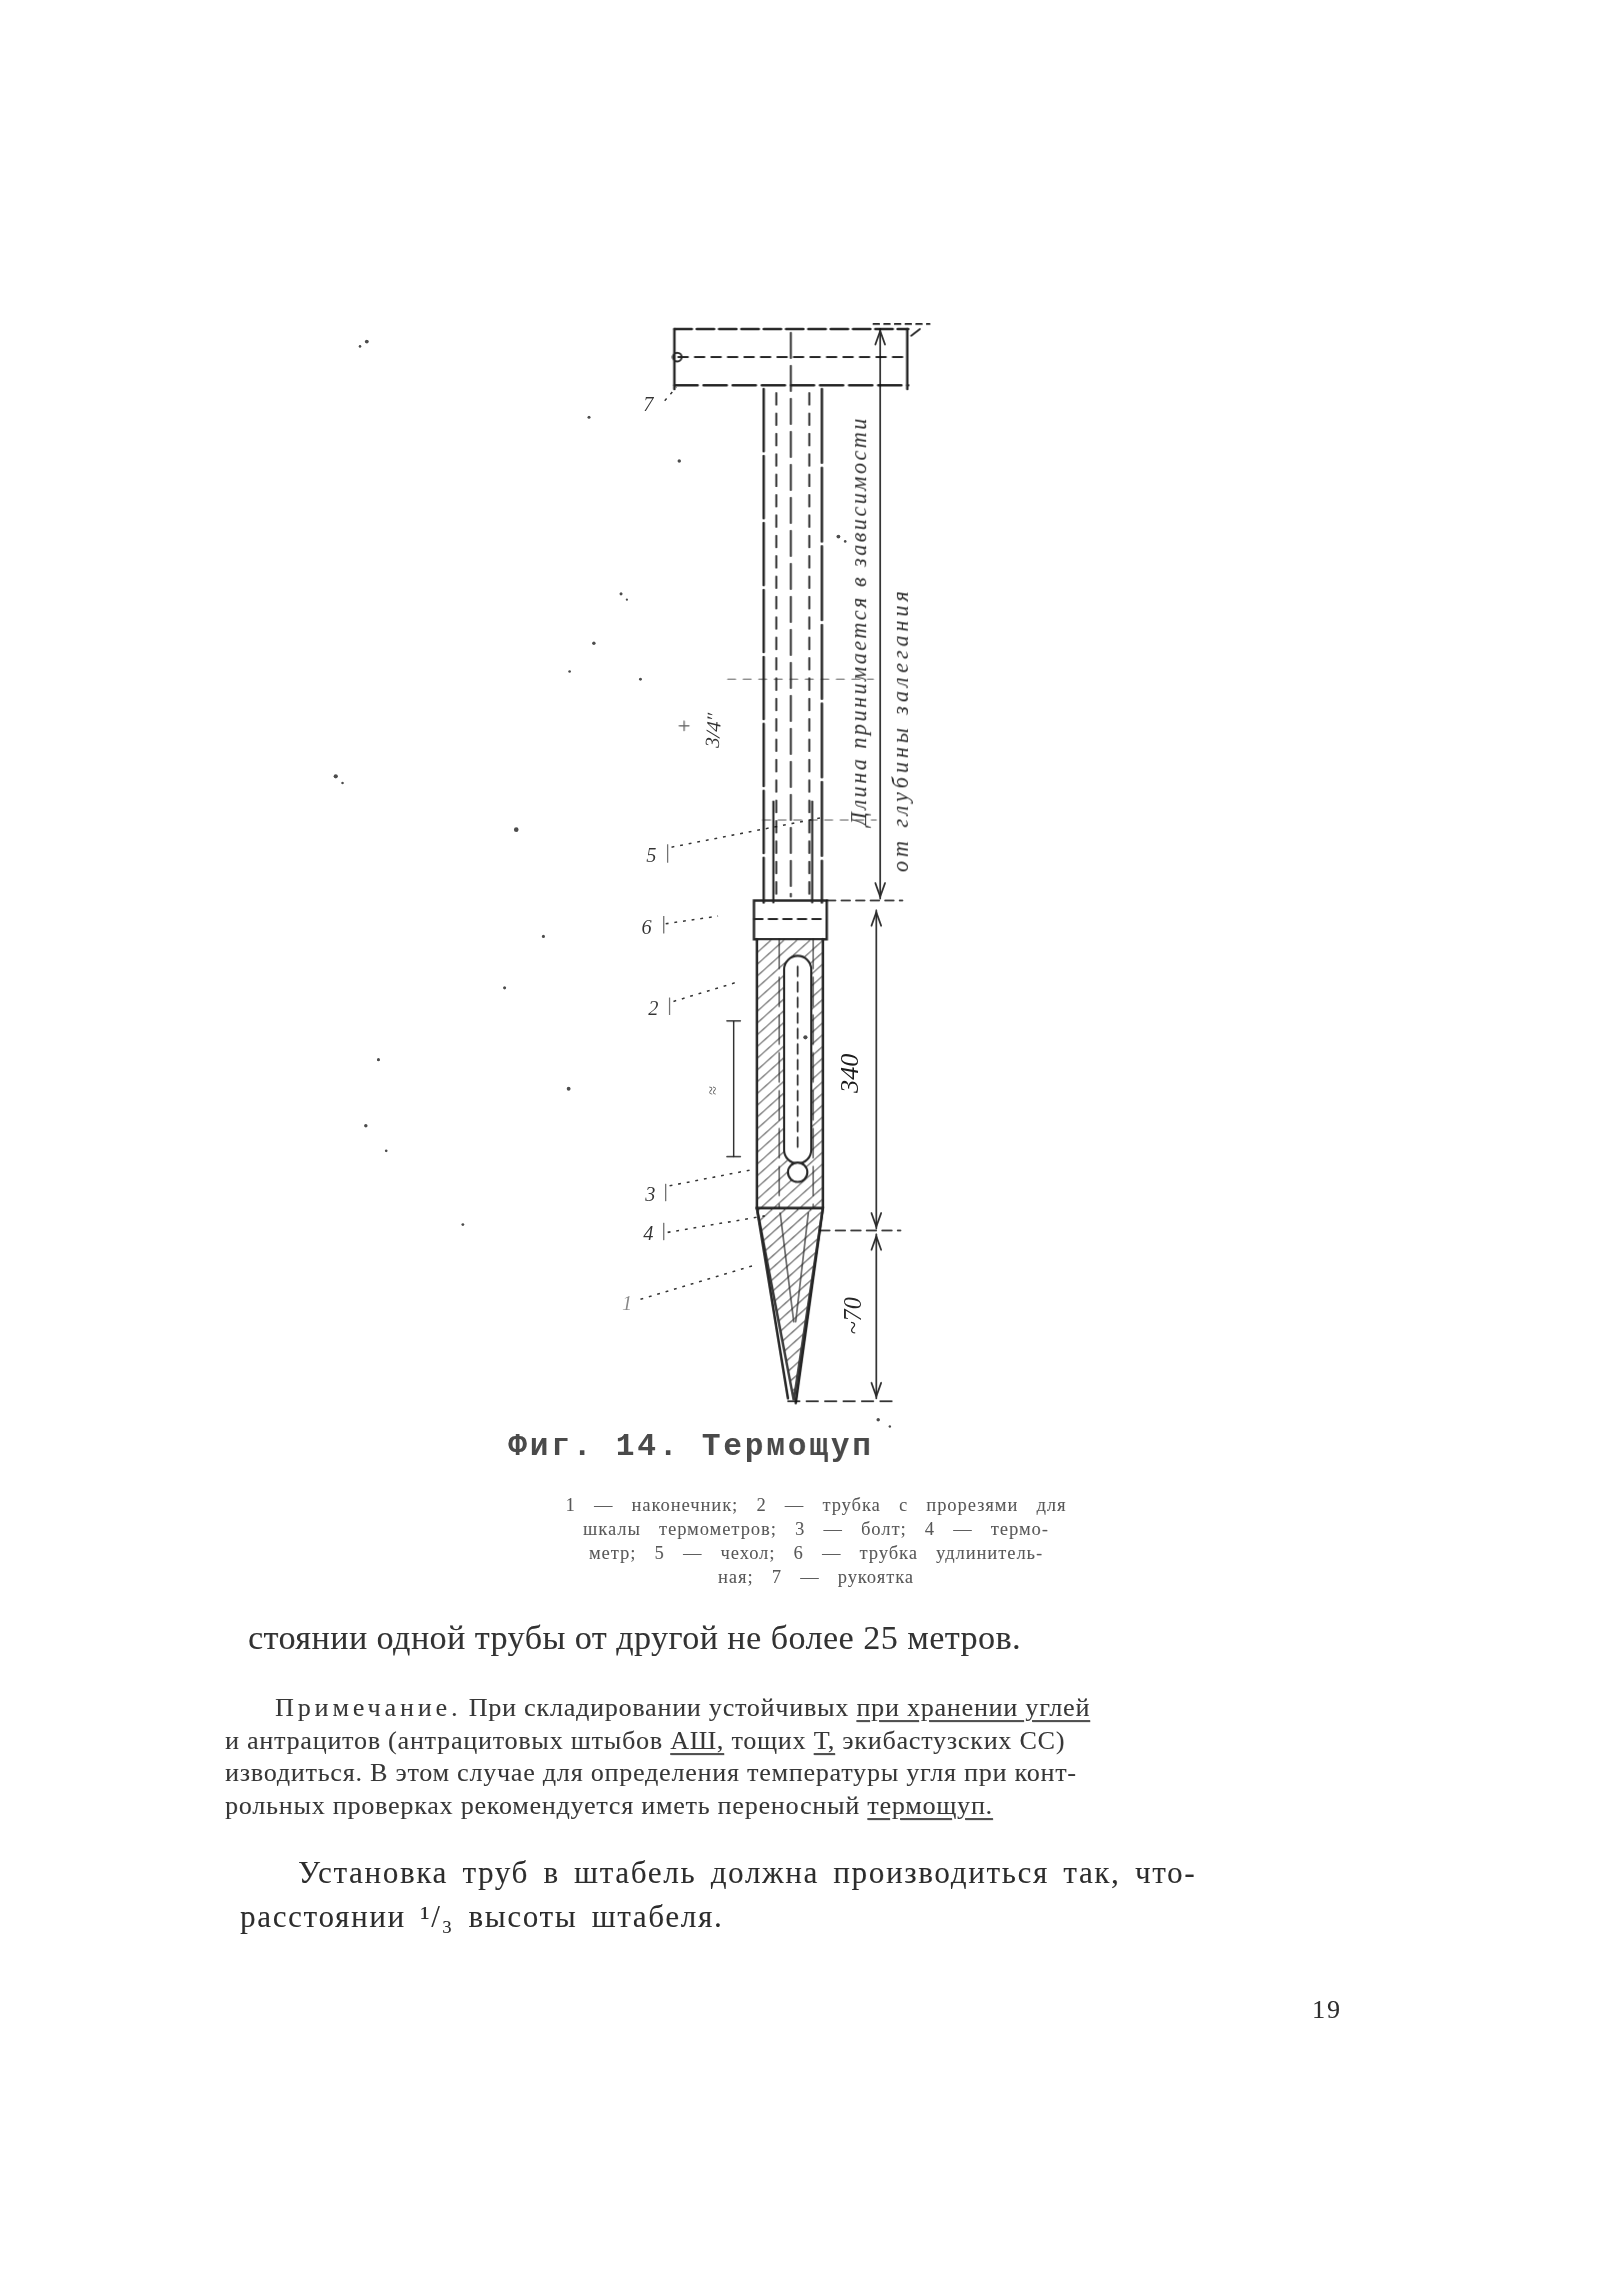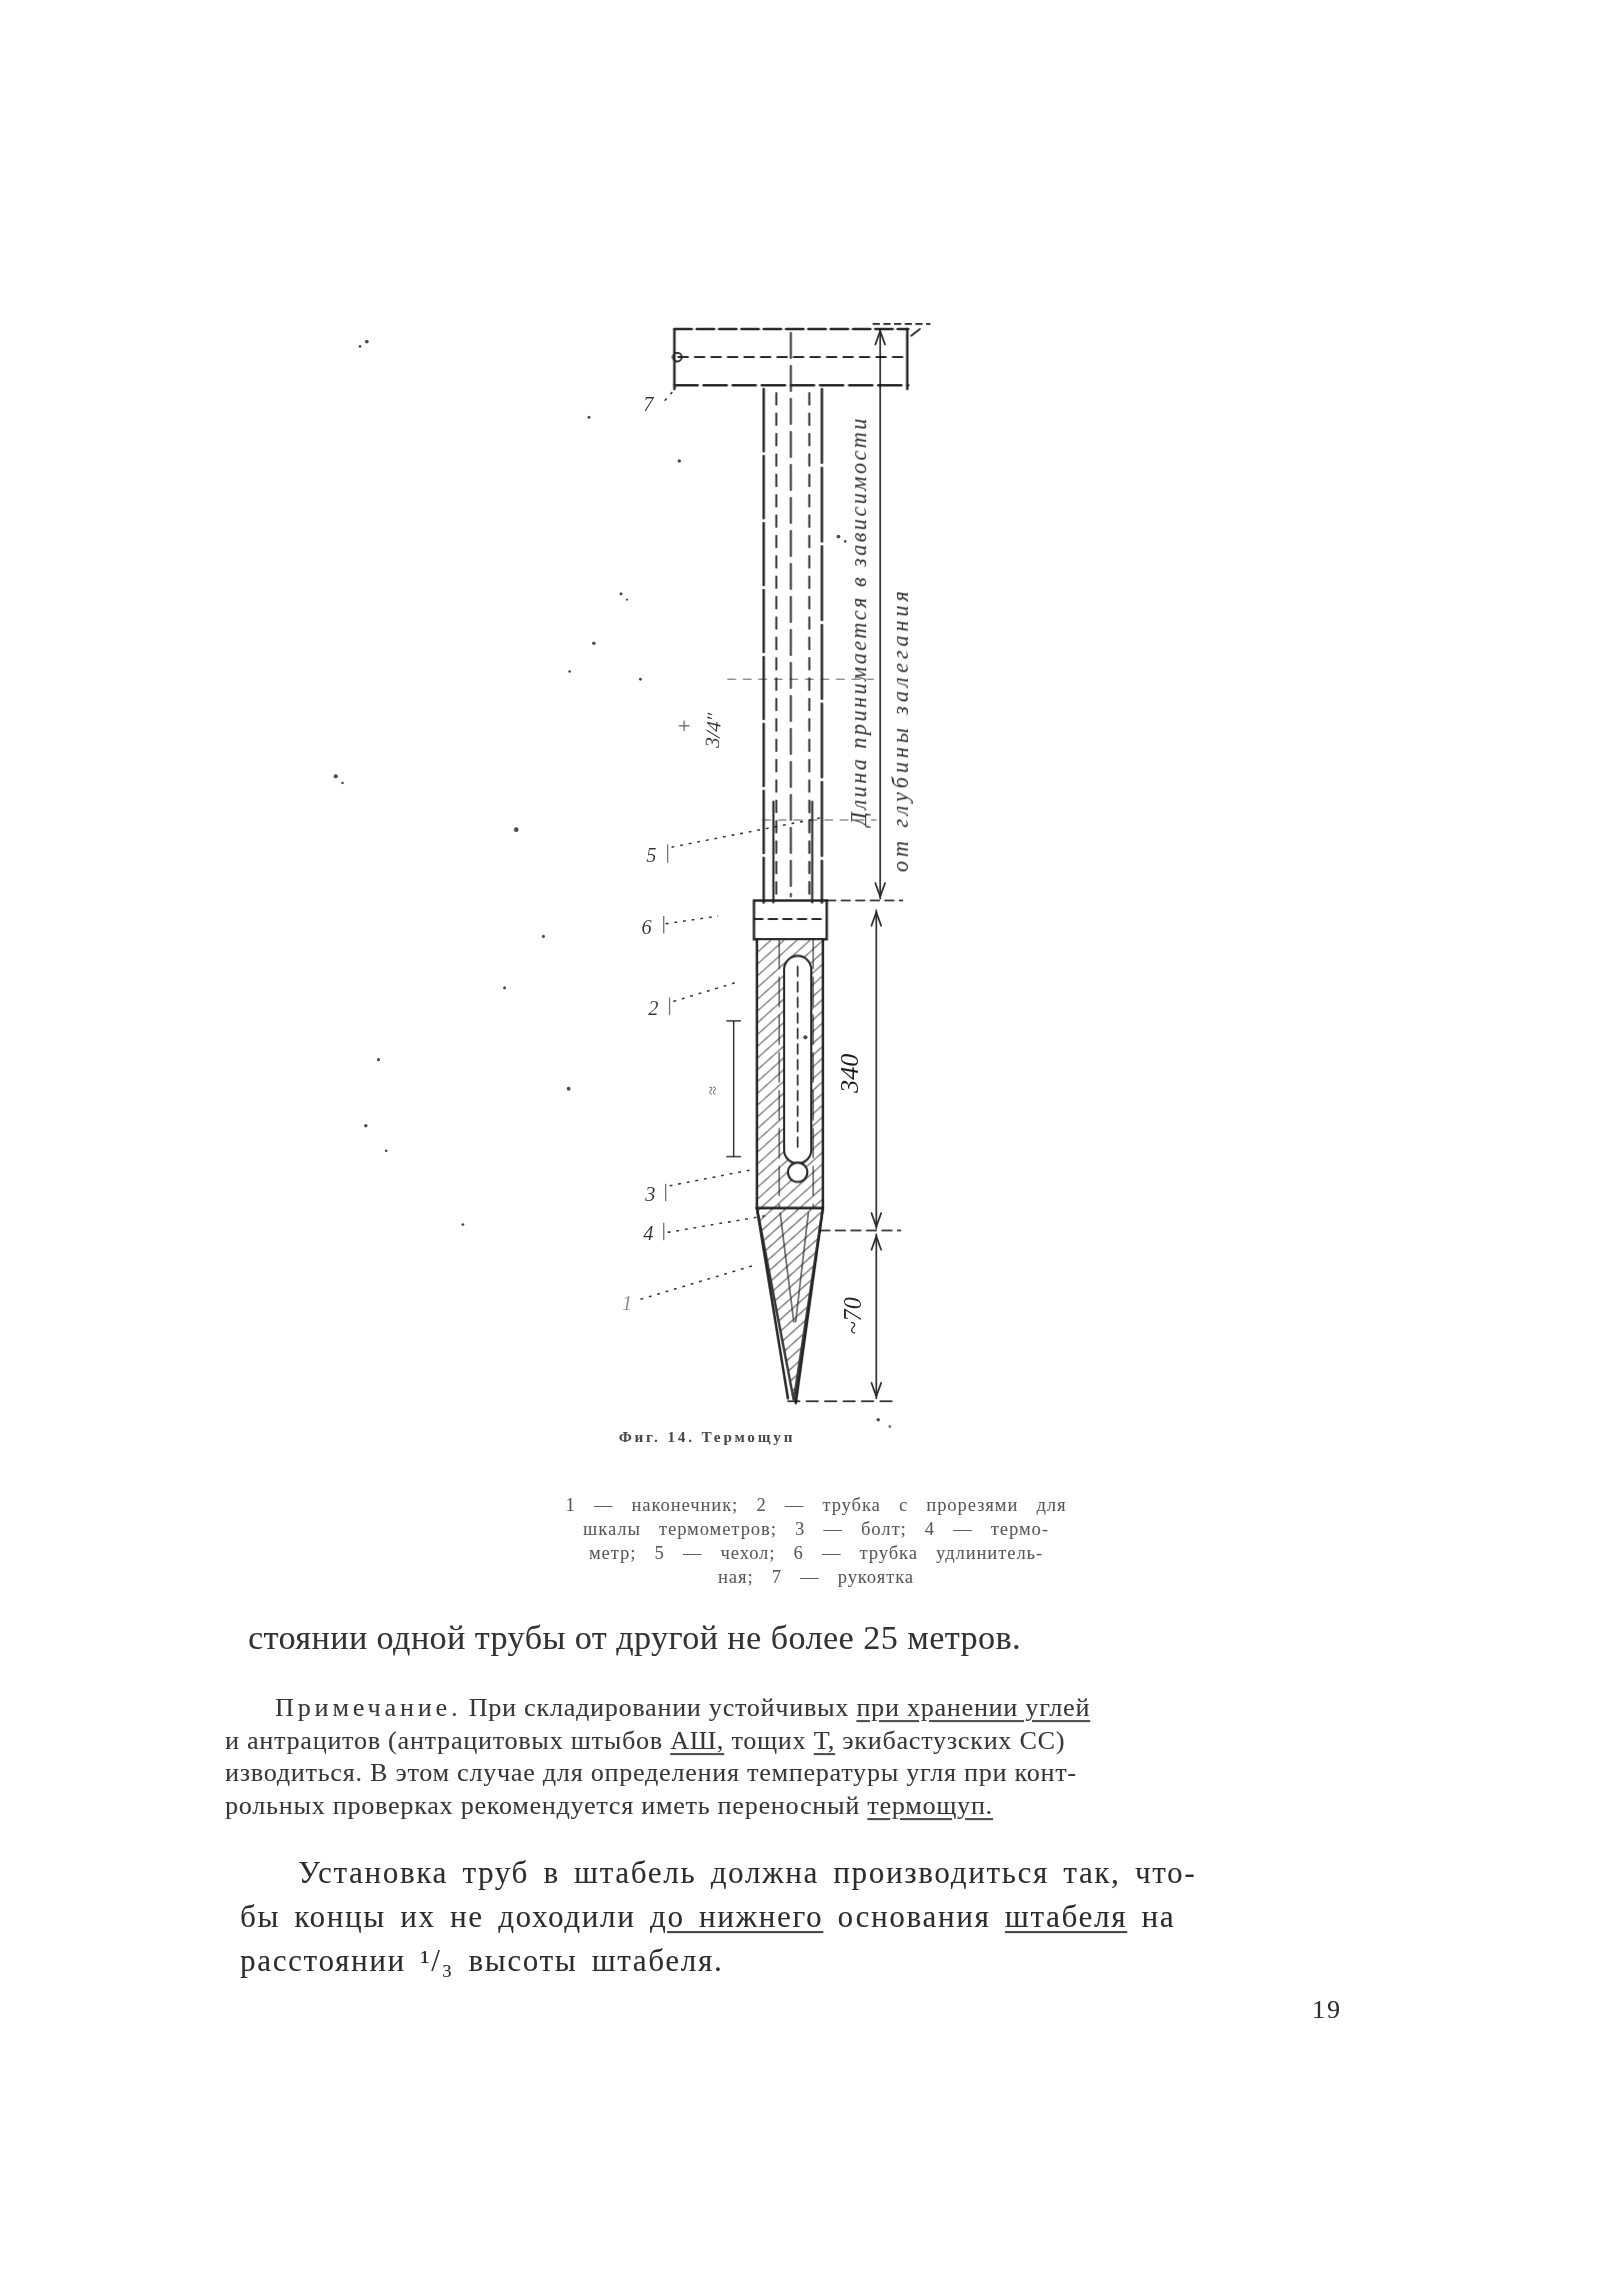--- a/index.html
+++ b/index.html
@@ -5,22 +5,22 @@
   html,body{margin:0;padding:0;background:#e8e8e8;}
   #page{
     position:relative;width:1605px;height:2293px;background:#ffffff;
     overflow:hidden;font-family:"Liberation Serif",serif;color:#1b1b1b;
     filter:contrast(1.06);
   }
   .abs{position:absolute;}
   .ink{text-shadow:0.4px 0.4px 0 rgba(15,15,15,.35);}
   
   .cap-title{
-    left:503px;top:1429px;width:408px;text-align:center;
-    font-size:15px;letter-spacing:2.9px;font-weight:bold;opacity:.78;
+    left:487px;top:1429px;width:408px;text-align:center;
+    font-size:31px;letter-spacing:2.9px;font-weight:bold;opacity:.78;font-family:Liberation Mono, monospace;
   }
   .cap-desc{
     left:520px;top:1469px;width:592px;text-align:center;
     font-size:18.4px;line-height:24px;letter-spacing:1px;word-spacing:12.6px;opacity:.72;margin-top:24px;
   }
   
   .para1{left:248px;top:1619px;width:1126px;font-size:34px;letter-spacing:0.5px;opacity:.88;}
   .note{
     left:225px;top:1692px;width:1150px;font-size:26px;line-height:32.5px;
     letter-spacing:0.8px;opacity:.86;
@@ -196,23 +196,20 @@
     <div>
       <span>рольных проверках рекомендуется иметь переносный </span><span class="u">термощуп.</span>
     </div>
   </div>
 
   <div class="abs para3 ink">
     <div>
       <span class="indent"></span><span>Установка труб в штабель должна производиться так, что-</span>
     </div>
     <div>
-      <span>бы концы их не доходили </span><span class="u">до нижнего</span><span> основания </span><span class="u">штабеля</span><span> на</span>
-    </div>
-    <div>
       <span>расстоянии </span><span>¹/₃</span><span> высоты штабеля.</span>
     </div>
   </div>
 
   <div class="abs pagenum ink">19</div>
 
 </div>
 
 
 </body></html>

